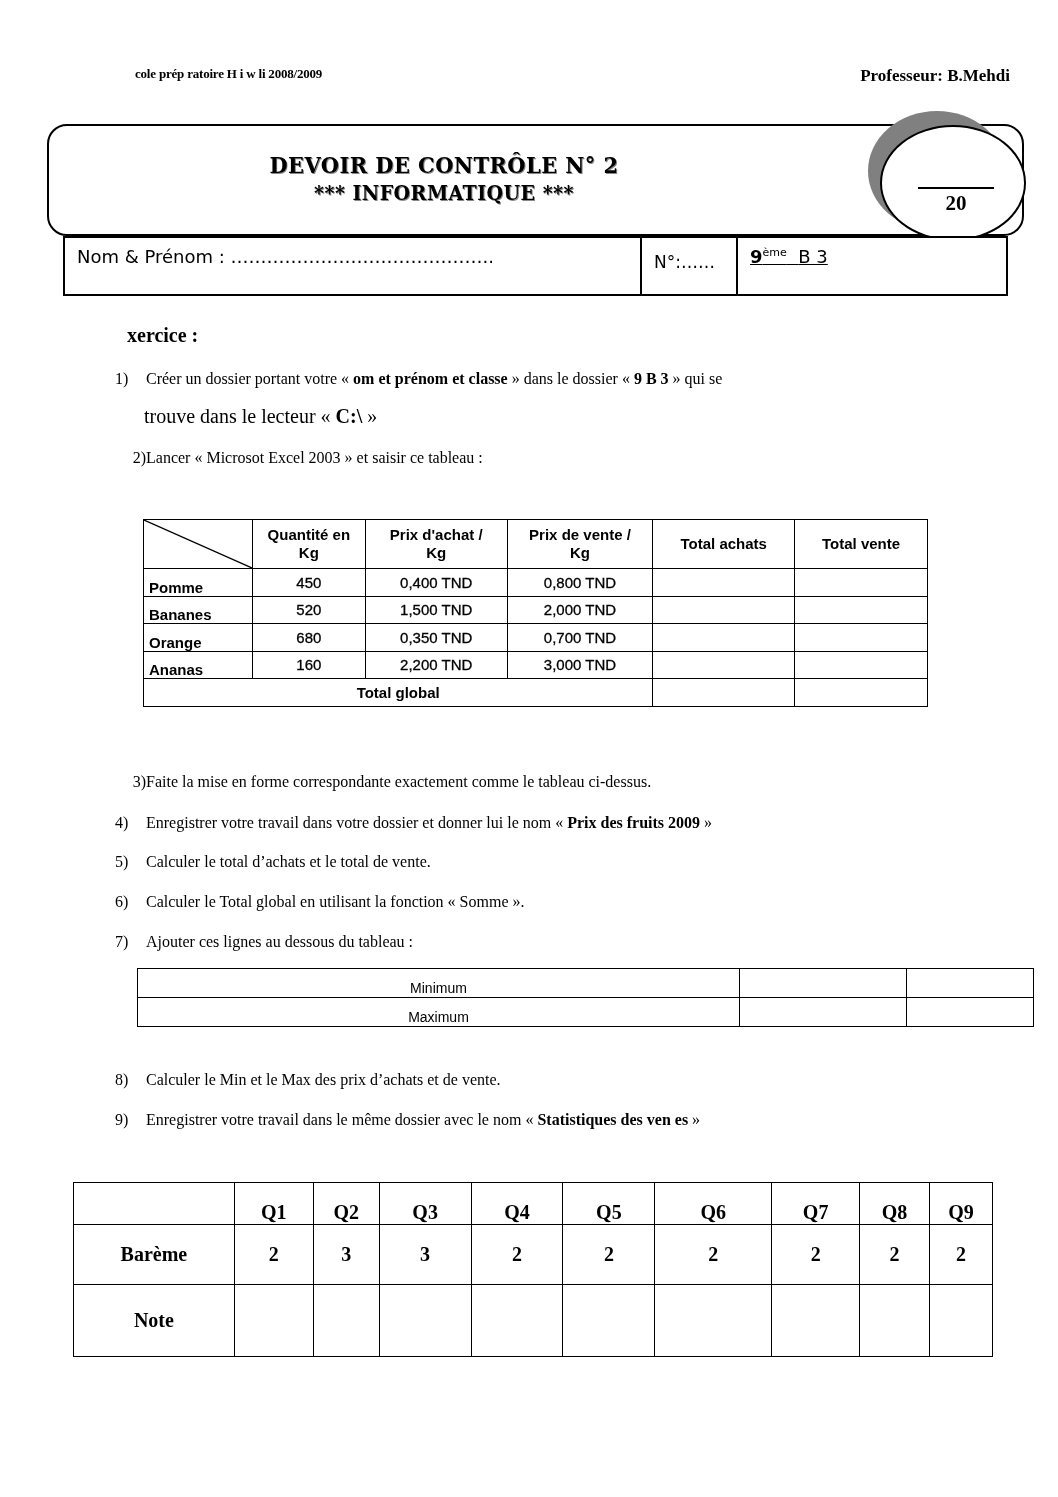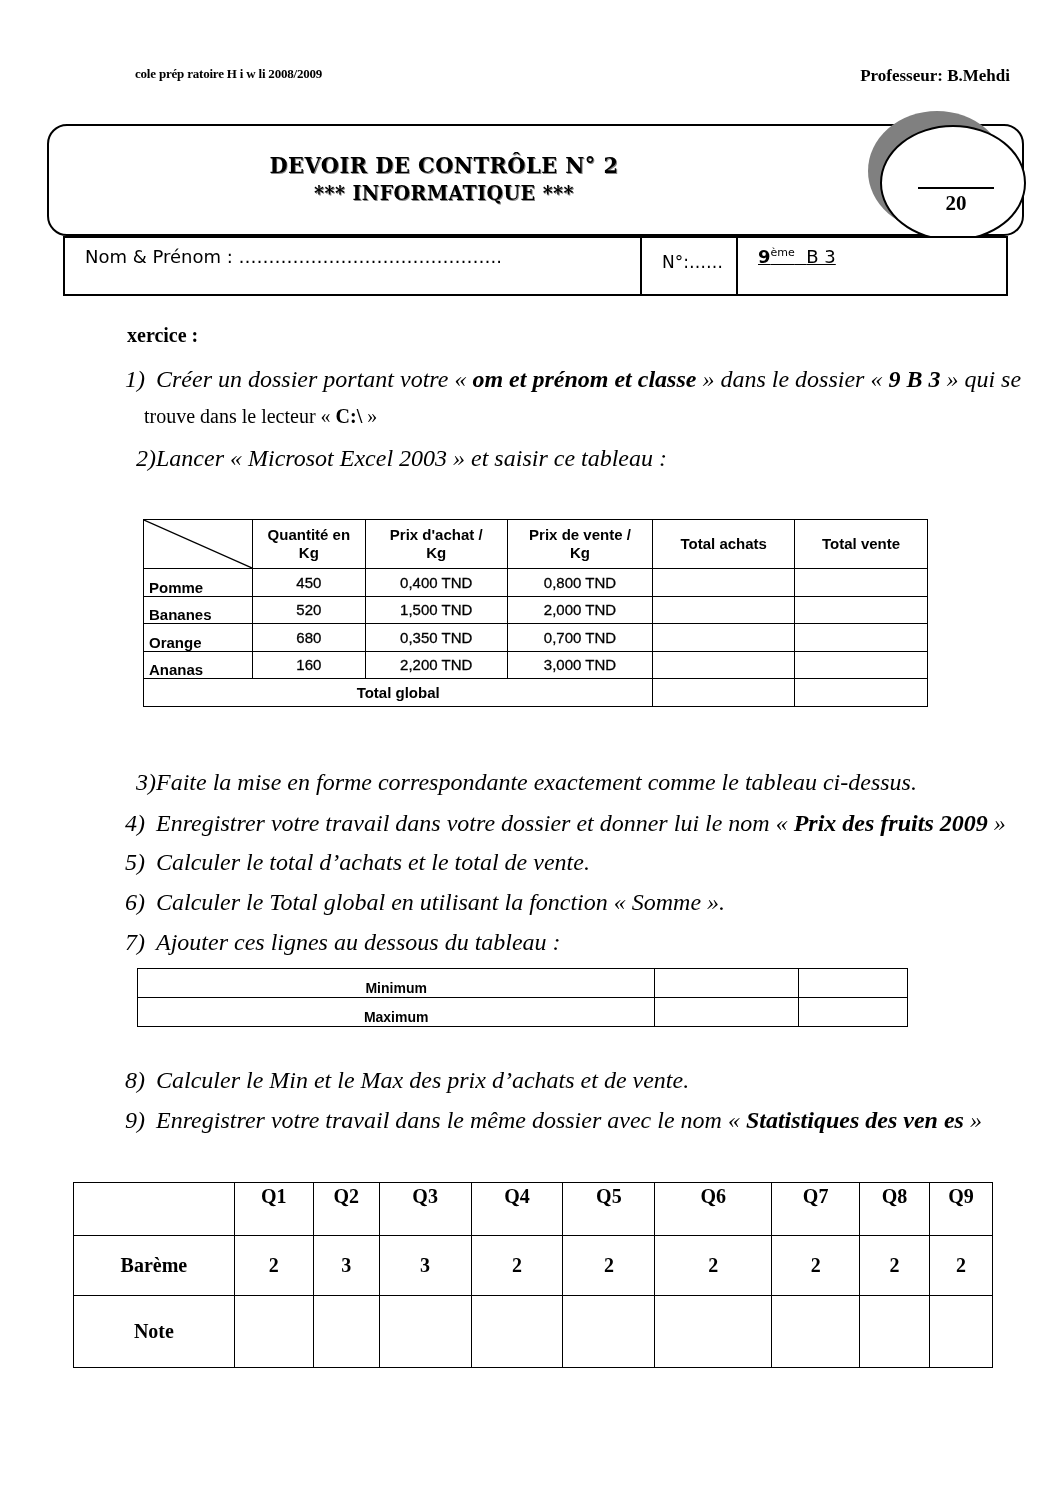--- a/index.html
+++ b/index.html
@@ -14,52 +14,52 @@
     .title-1 { position: absolute; left: 0; width: 790px; top: 26px; text-align: center; font-size: 22px; font-weight: bold; font-family: "DejaVu Serif", serif; letter-spacing: 0.5px; text-shadow: 1px 1px 0 #888; transform: scaleX(0.95); }
     .title-2 { position: absolute; left: 0; width: 790px; top: 55px; text-align: center; font-size: 20px; font-weight: bold; font-family: "DejaVu Serif", serif; letter-spacing: 0.5px; text-shadow: 1px 1px 0 #888; transform: scaleX(0.95); }
 
     .score-shadow { position: absolute; left: 868px; top: 111px; width: 138px; height: 120px; border-radius: 50%; background: #808080; }
     .score-oval { position: absolute; left: 880px; top: 125px; width: 146px; height: 116px; border: 2.5px solid #000; border-radius: 50%; background: #fff; }
     .score-line { position: absolute; left: 918px; top: 187px; width: 76px; height: 1.5px; background: #000; }
     .score-denom { position: absolute; left: 918px; top: 191px; width: 76px; text-align: center; font-size: 21px; font-weight: bold; }
 
     
     .info-row { position: absolute; left: 63px; top: 236px; width: 945px; height: 60px; border: 2.5px solid #000; border-top: 2.5px solid #000; display: flex; background: #fff; font-family: "DejaVu Sans", sans-serif; }
-    .info-cell { border-right: 2px solid #000; padding: 8px 20px; font-size: 18px; }
+    .info-cell { border-right: 2px solid #000; padding: 8px 12px; font-size: 18px; }
     .info-cell:last-child { border-right: none; text-decoration: underline; }
     .c-nom { width: 577px; }
     .c-num { width: 96px; font-size: 17px; padding-top: 14px; }
     .c-poste { width: 160px; }
     .c-class { flex: 1; }
     .c-class sup { font-size: 11px; }
     .c-class .bold { font-weight: bold; }
 
     .exercice-title { position: absolute; left: 127px; top: 324px; font-size: 20px; font-weight: bold; }
 
-    .q { position: absolute; left: 125px; font-size: 24px; line-height: 24px; white-space: nowrap; font-style: italic; }
+    .q { position: absolute; left: 115px; font-size: 16px; line-height: 24px; white-space: nowrap; }
     .q .num { display: inline-block; width: 31px; }
     .q b { font-weight: bold; }
     .q-cont { position: absolute; left: 144px; font-size: 20px; white-space: nowrap; }
 
     
     table { border-collapse: collapse; position: absolute; }
     .data-table { left: 143px; top: 519px; width: 785px; font-family: "Liberation Sans", sans-serif; font-weight: bold; font-size: 15px; }
     .data-table td, .data-table th { border: 1.5px solid #000; text-align: center; height: 27.5px; padding: 0 2px; }
     .data-table th { height: 49px; font-weight: bold; line-height: 18px; vertical-align: middle; }
     .data-table td.rowhead { text-align: left; padding-left: 5px; vertical-align: bottom; }
     .data-table td.num { font-weight: normal; -webkit-text-stroke: 0.3px #000; }
     .diag { position: relative; padding: 0 !important; }
     .diag svg { position: absolute; left: 0; top: 0; width: 100%; height: 100%; }
 
-    .minmax-table { left: 137px; top: 968px; width: 771px; font-family: "Liberation Sans", sans-serif; font-weight: bold; font-size: 14px; }
+    .minmax-table { left: 137px; top: 968px; width: 897px; font-family: "Liberation Sans", sans-serif; font-weight: normal; font-size: 14px; }
     .minmax-table td { border: 1.5px solid #000; height: 29px; text-align: center; vertical-align: bottom; padding-bottom: 1px; }
 
     .bareme-table { left: 73px; top: 1182px; width: 920px; font-size: 20px; font-weight: bold; }
     .bareme-table td { border: 1.5px solid #000; text-align: center; }
-    .bareme-table tr.r1 td { height: 53px; vertical-align: top; padding-top: 2px; }
+    .bareme-table tr.r1 td { height: 37px; vertical-align: top; padding-top: 18px; }
     .bareme-table tr.r2 td { height: 60px; }
     .bareme-table tr.r3 td { height: 72px; }
   </style>
 </head>
 <body>
 
 <div class="top-left">cole prép  ratoire H    i w  li 2008/2009</div>
 <div class="top-right">Professeur: B.Mehdi</div>
 
 <div class="header-box">

